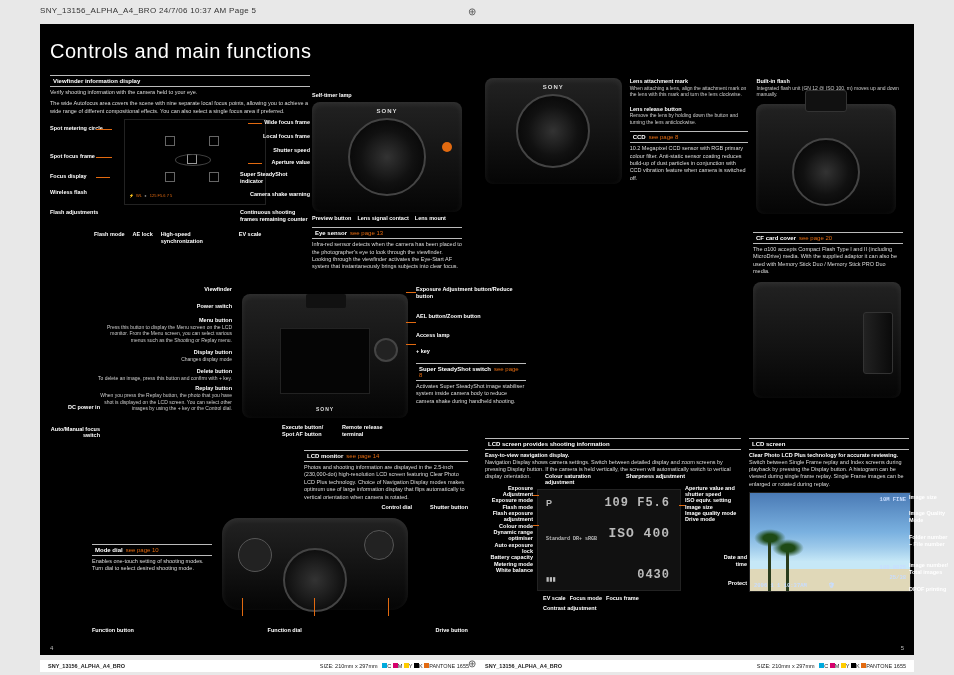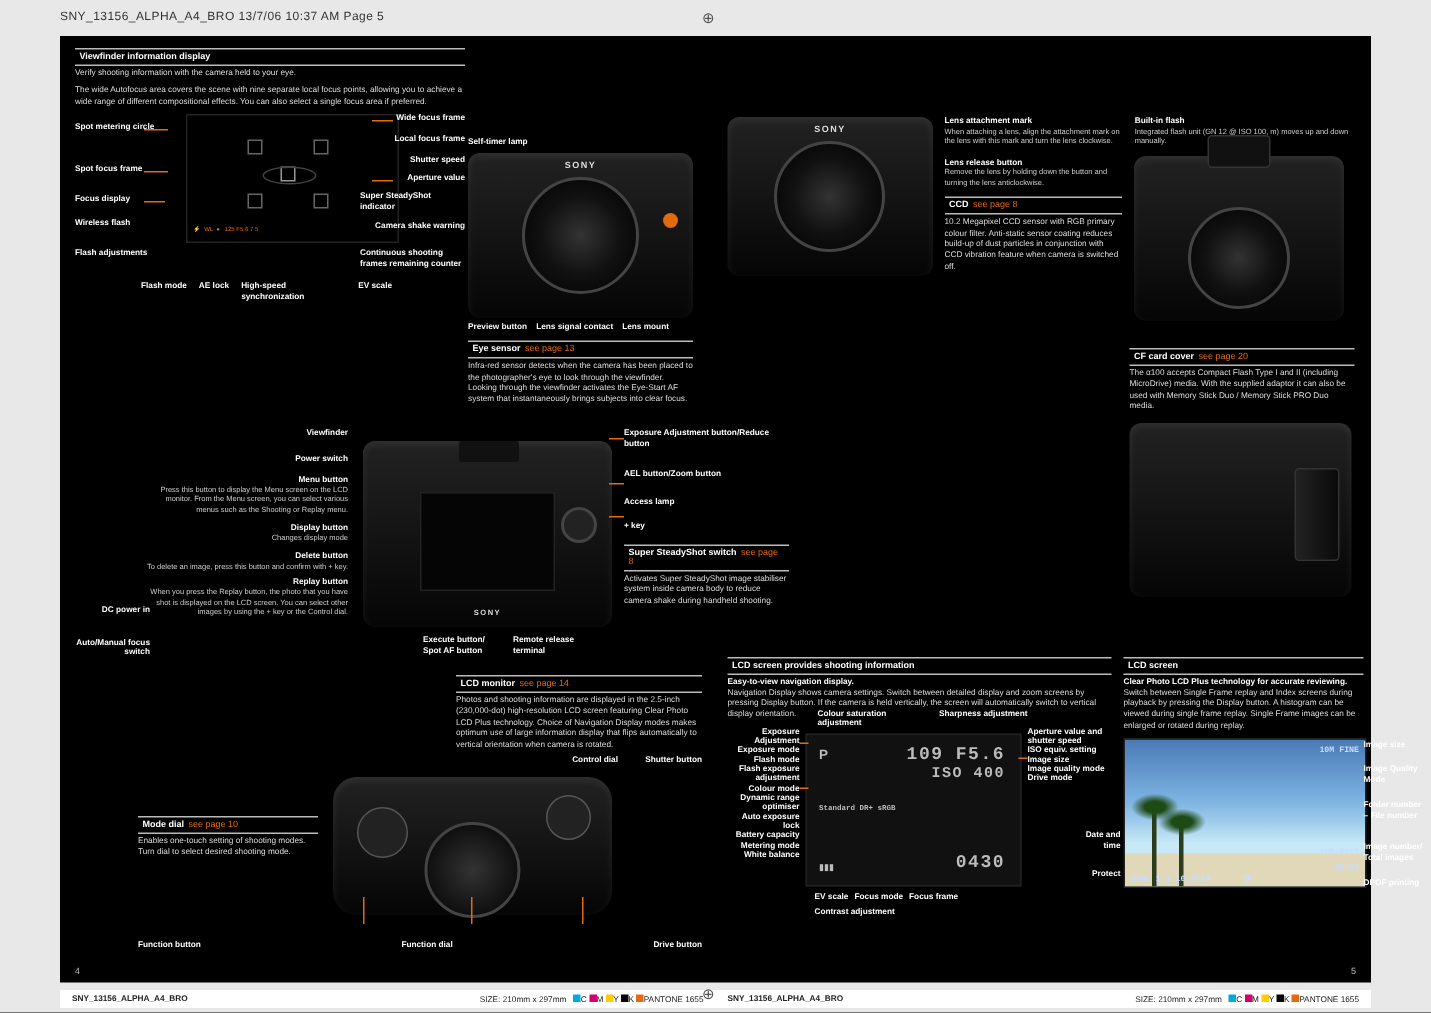--- a/index.html
+++ b/index.html
@@ -246,26 +246,27 @@
   .page-num {
     position: absolute;
     bottom: 4px;
     font-size: 6px;
     color: #bbb;
   }
 </style>
 </head>
 <body>
 
-<div class="header">SNY_13156_ALPHA_A4_BRO  13/7/06  10:37 AM  Page 5</div>
+<div class="header">SNY_13156_ALPHA_A4_BRO  24/7/06  10:37 AM  Page 5</div>
 <div class="regmark-top">⊕</div>
 
 <div class="spread">
 
   <div class="page page-left">
+    <h1 class="title">Controls and main functions</h1>
 
     <div style="width:260px;">
       <div class="section-head">Viewfinder information display</div>
       <div class="body-text">Verify shooting information with the camera held to your eye.</div>
       <div class="body-text">The wide Autofocus area covers the scene with nine separate local focus points, allowing you to achieve a wide range of different compositional effects. You can also select a single focus area if preferred.</div>
     </div>
 
     <div style="position:relative;width:260px;height:130px;margin-top:4px;">
 
       <div class="callout" style="left:0;top:6px">Spot metering circle</div>
@@ -459,21 +460,21 @@
           <div class="callout" style="position:static;text-align:right">Colour mode</div>
           <div class="callout" style="position:static;text-align:right">Dynamic range optimiser</div>
           <div class="callout" style="position:static;text-align:right">Auto exposure lock</div>
           <div class="callout" style="position:static;text-align:right">Battery capacity</div>
           <div class="callout" style="position:static;text-align:right">Metering mode</div>
           <div class="callout" style="position:static;text-align:right">White balance</div>
         </div>
 
         <div class="lcd-repro" style="position:absolute;left:52px;top:4px;width:142px;height:100px">
           <div class="lcd-segment" style="top:6px;right:10px;font-size:12px">109  F5.6</div>
-          <div class="lcd-segment" style="top:21px;right:10px;font-size:10px">ISO 400</div>
+          <div class="lcd-segment" style="top:36px;right:10px;font-size:13px">ISO 400</div>
           <div class="lcd-segment" style="bottom:8px;right:10px;font-size:12px">0430</div>
           <div class="lcd-segment" style="top:46px;left:8px;font-size:5px;letter-spacing:0">Standard  DR+  sRGB</div>
           <div style="position:absolute;left:8px;top:8px;font-size:9px;color:#bbb;font-weight:bold">P</div>
           <div style="position:absolute;left:8px;bottom:8px;font-size:6px;color:#bbb">▮▮▮</div>
         </div>
 
         <div style="position:absolute;left:58px;top:110px;display:flex;gap:4px;flex-wrap:wrap;width:140px">
           <span class="callout" style="position:static">EV scale</span>
           <span class="callout" style="position:static">Focus mode</span>
           <span class="callout" style="position:static">Focus frame</span>

